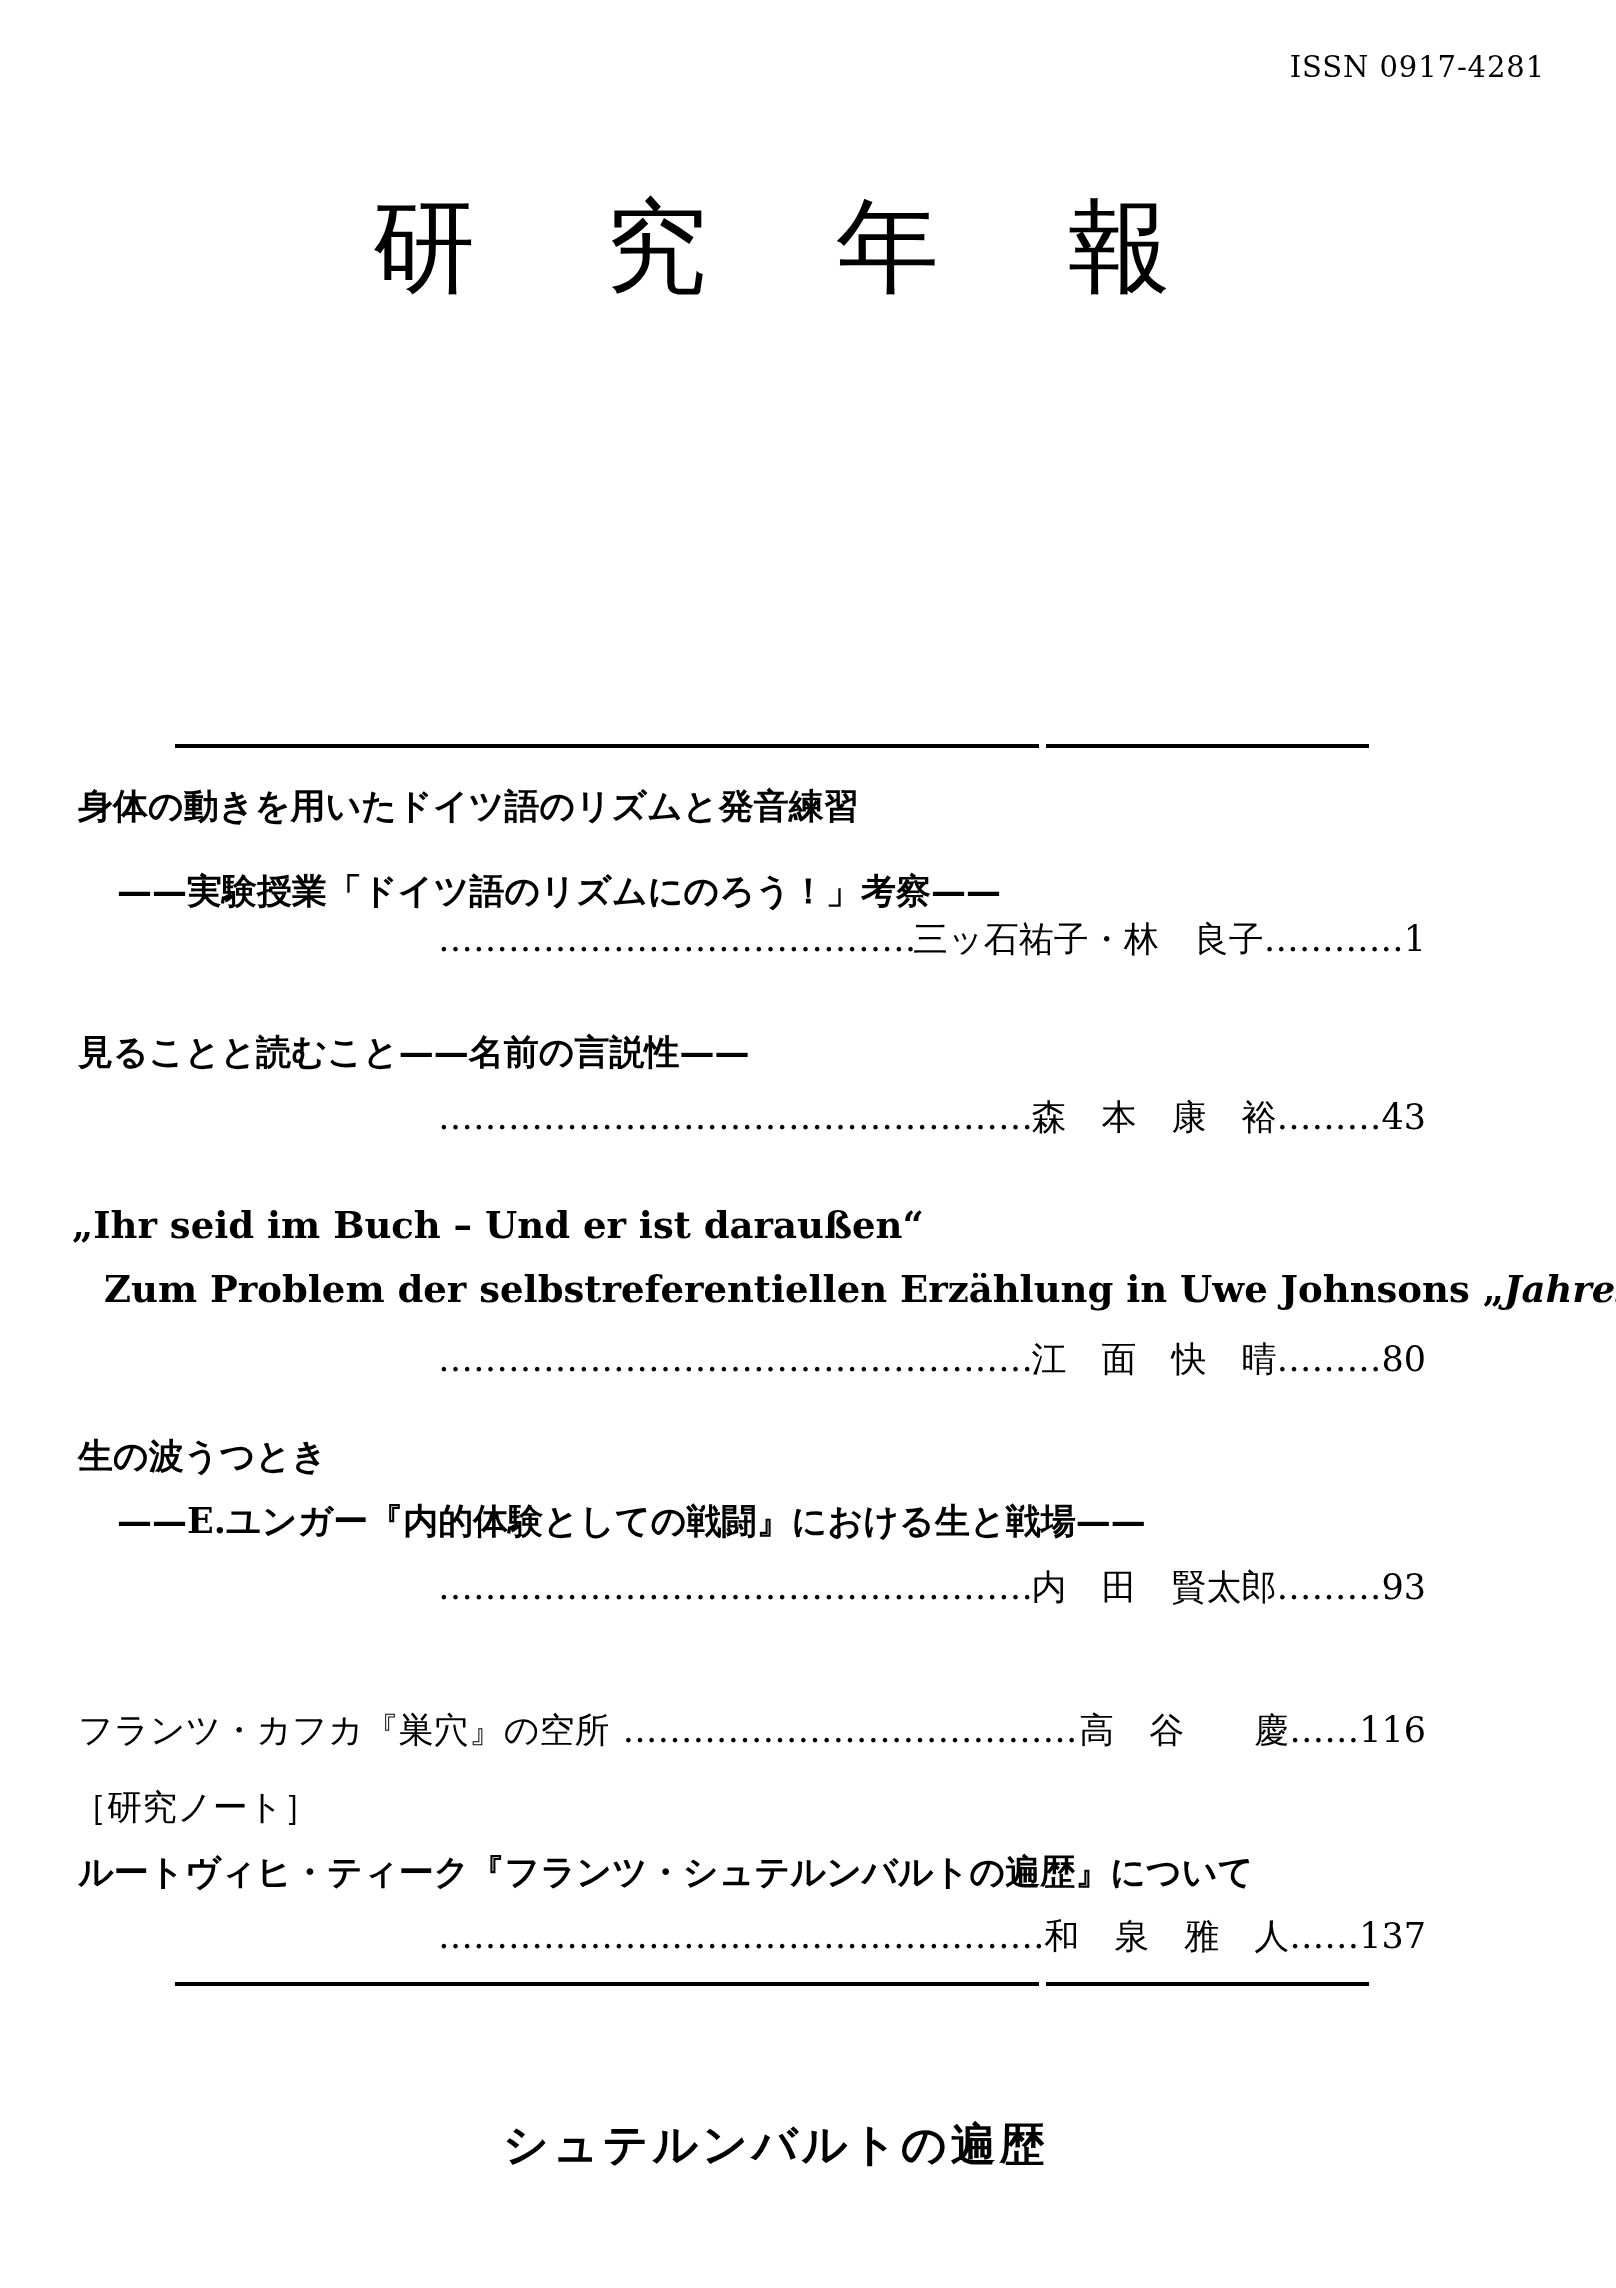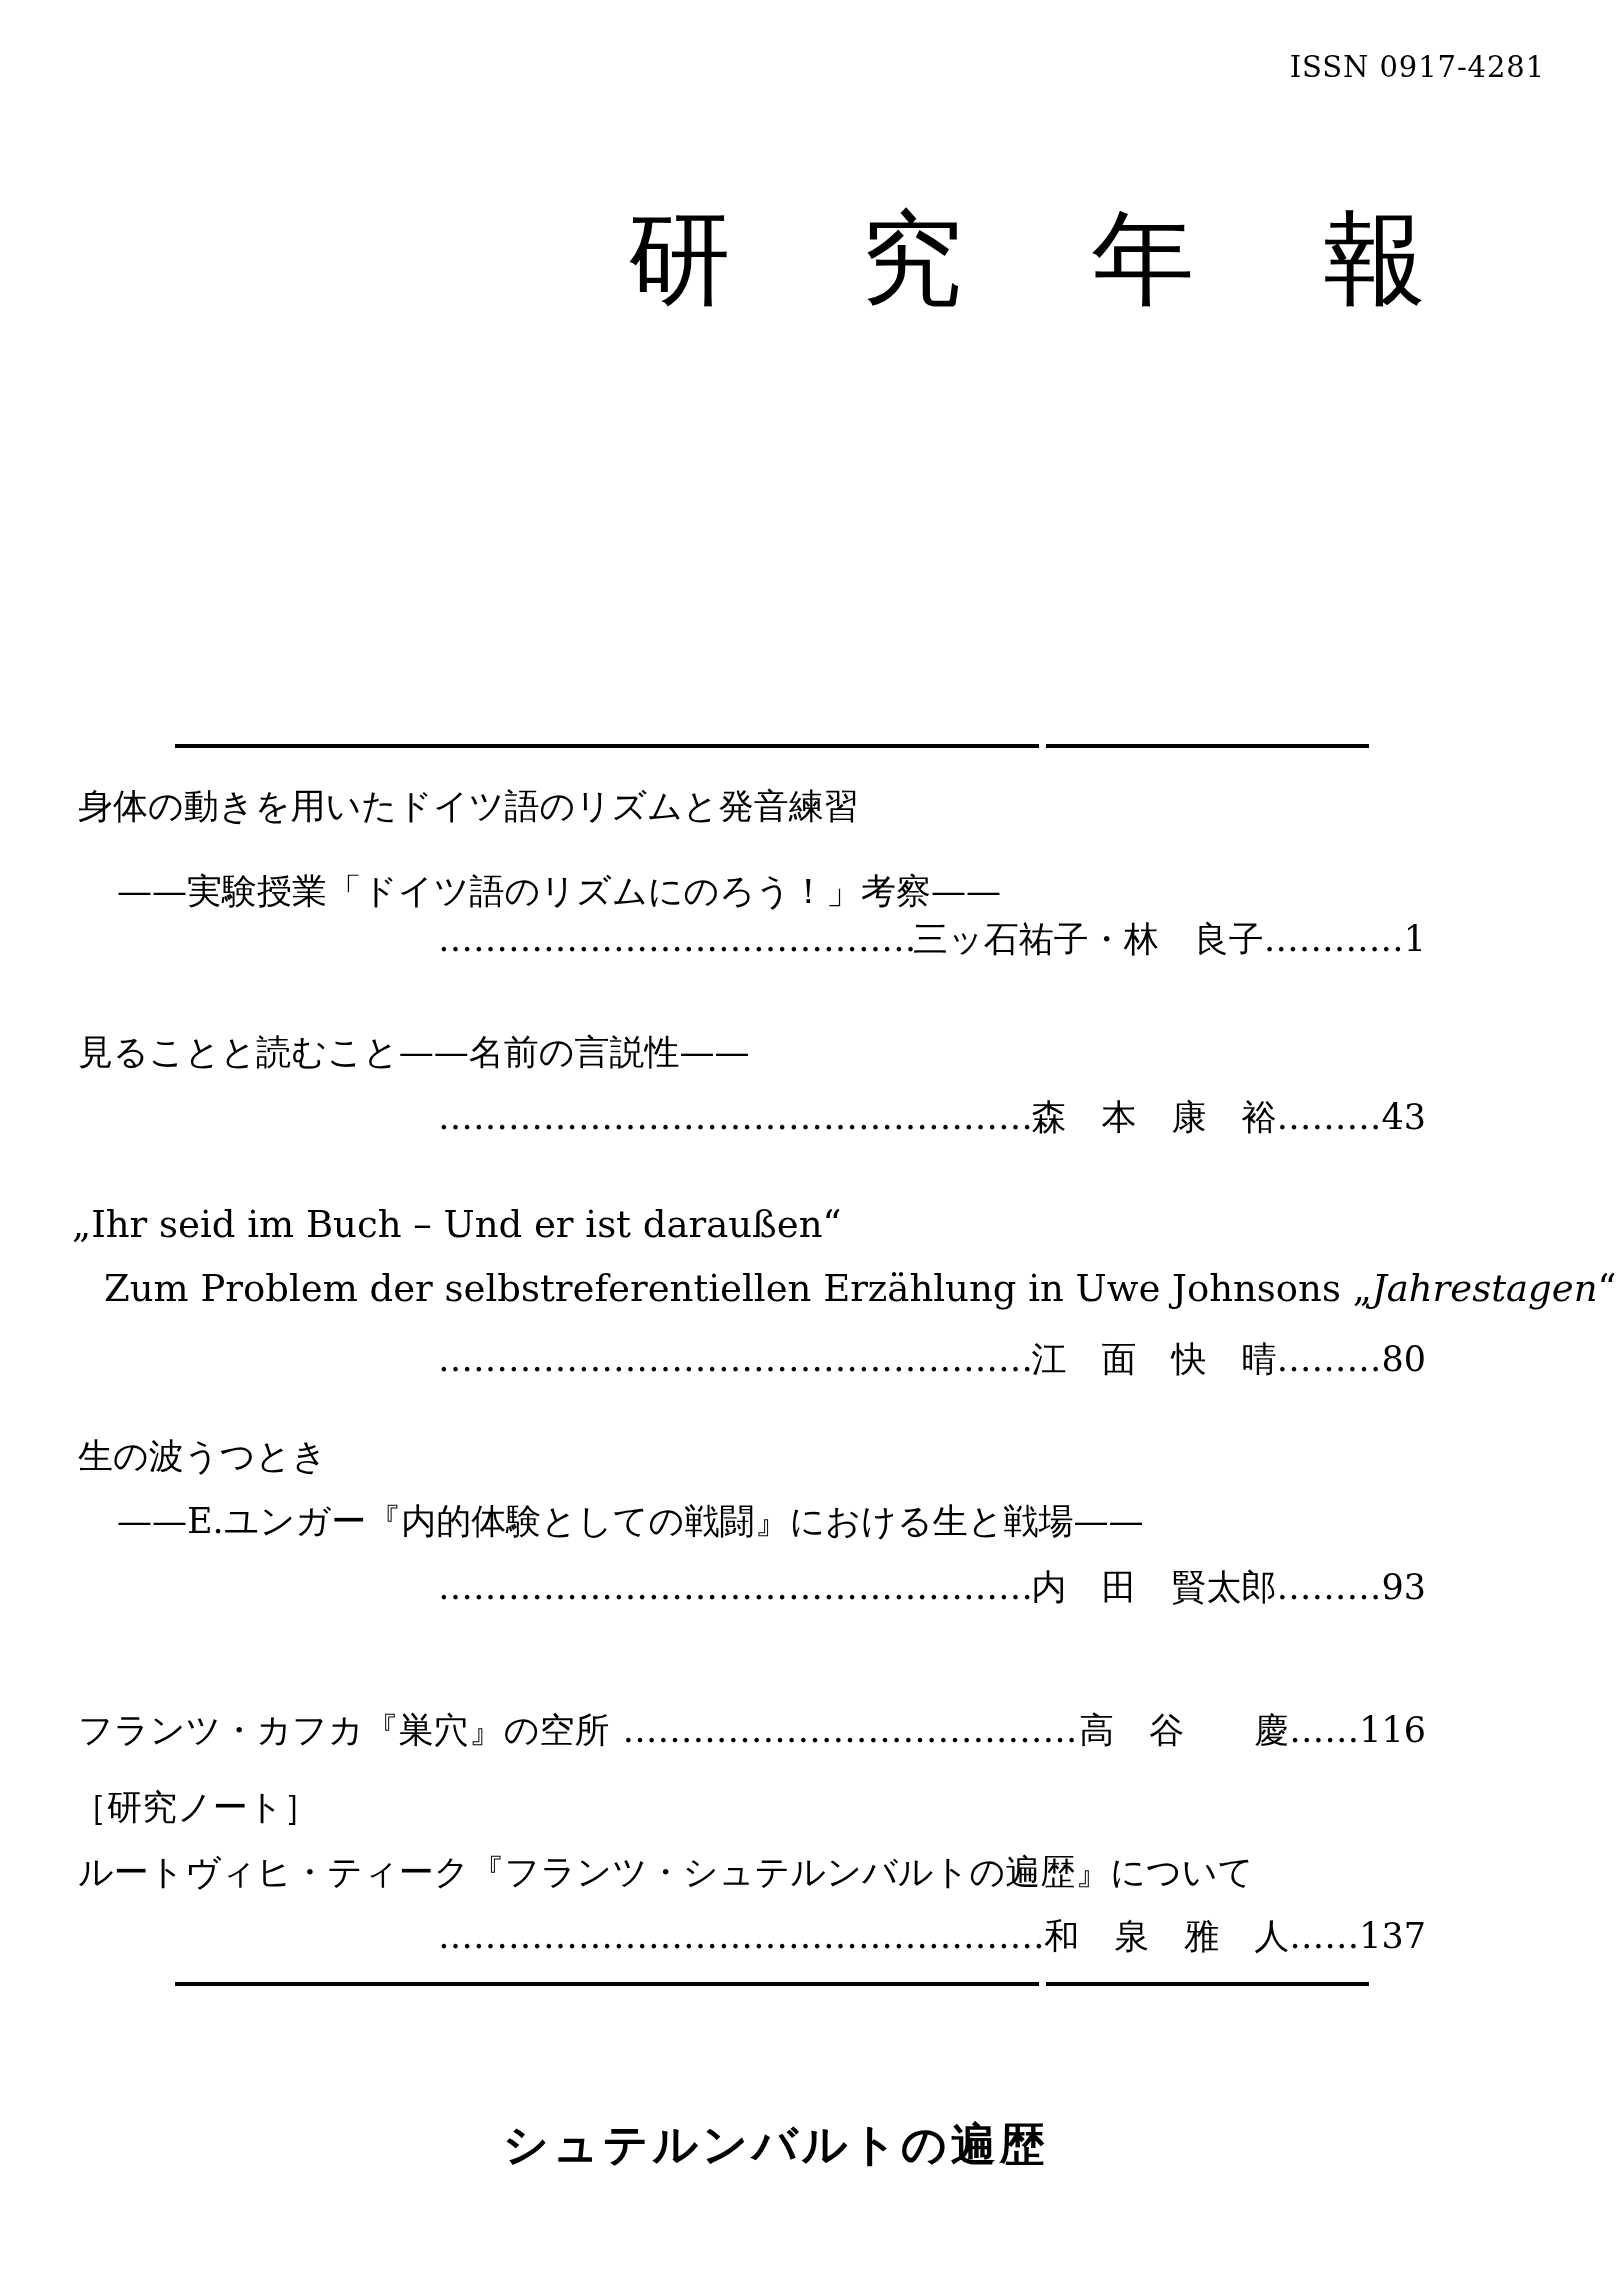--- a/index.html
+++ b/index.html
@@ -12,36 +12,36 @@
 
   .abs { position: absolute; white-space: nowrap; }
 
   .issn {
     top: 50px; right: 72px;
     font-size: 29px; letter-spacing: 0.9px;
   }
 
   .main-title {
     top: 190px; left: 0; width: 1543px;
-    text-align: right;
+    text-align: center;
     font-size: 103px; line-height: 1.1;
     letter-spacing: 1.25em; text-indent: 1.25em;
-    font-weight: normal; margin: 12px;
+    font-weight: normal; margin: 0;
   }
 
   .volume-line {
     top: 537px; left: 0; width: 1543px;
     text-align: center; font-size: 55px;
   }
   .volume-line .roman { letter-spacing: 0px; }
   .volume-line .year { margin-left: 44px; }
 
   .rule-seg { position: absolute; height: 3.7px; background: #000; }
 
-  .entry-line { font-size: 35px; }
+  .entry-line { font-size: 35px; font-weight: bold; }
   .german { font-size: 37px; }
 
   .author-row {
     position: absolute; left: 438px; right: 191px;
     display: flex; align-items: baseline;
     font-size: 35px; white-space: nowrap;
   }
   .author-row .leader, .single-row .leader {
     flex: 1 1 auto; overflow: hidden; white-space: nowrap; min-width: 0;
   }

